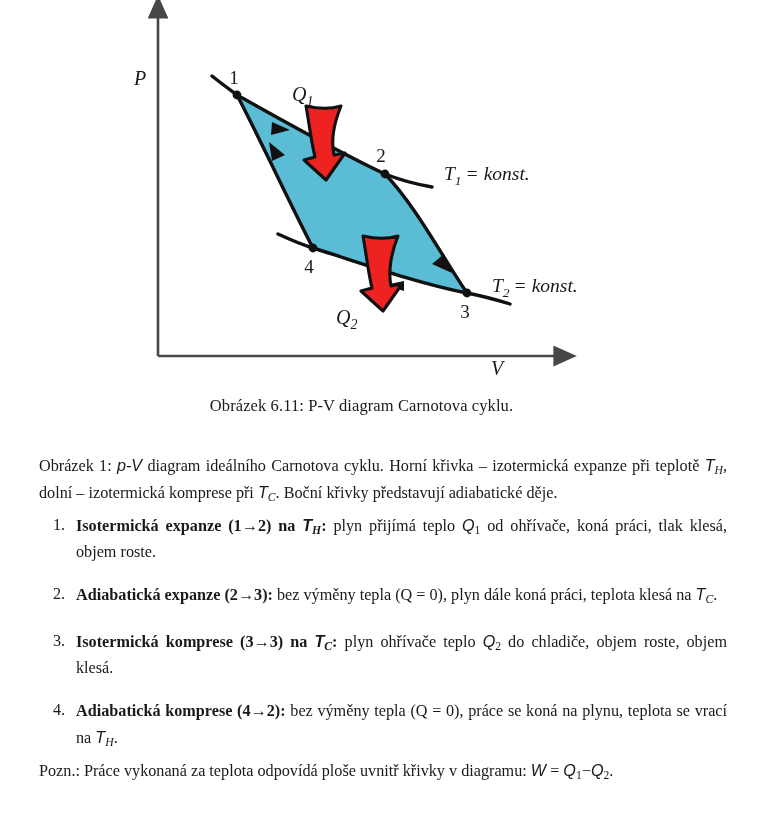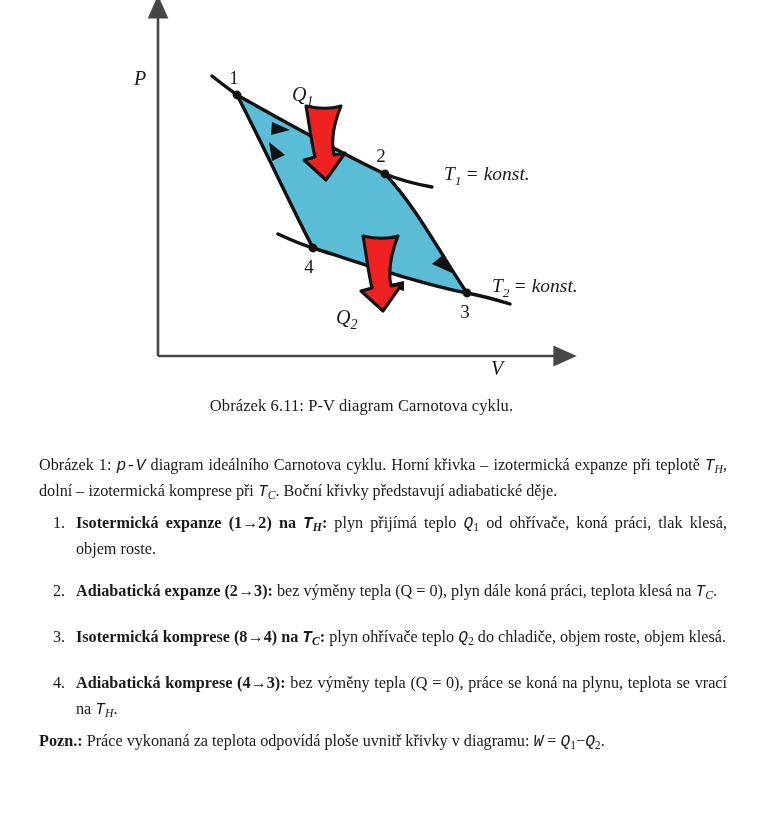--- a/index.html
+++ b/index.html
@@ -90,25 +90,25 @@
     top: 0;
     font-size: 16.2px;
   }
   .li-lead { font-weight: bold; }
 
   .note {
     font-size: 16.2px;
     line-height: 21.8px;
     margin-top: 6px;
   }
-  .note-lead { font-weight: bold; }
+  .note-lead { font-weight: normal; }
 
   
   .mi {
-    font-family: Liberation Mono, monospace;
+    font-family: Liberation Sans, sans-serif;
     font-style: italic;
   }
   .sub {
     font-size: 0.72em;
     vertical-align: -0.28em;
     font-style: italic;
   }
   .subn {
     font-size: 0.72em;
     vertical-align: -0.28em;
@@ -222,21 +222,21 @@
 
     <p class="para"><span>Obrázek 1: </span><span class="mi">p-V</span><span> diagram ideálního Carnotova cyklu. Horní křivka – izotermická expanze při teplotě </span><span class="nw"><span class="mi">T</span><span class="sub">H</span></span><span>, dolní – izotermická komprese při </span><span class="nw"><span class="mi">T</span><span class="sub">C</span></span><span>. Boční křivky představují adiabatické děje.</span></p>
 
 
     <ol class="steps">
 
       <li><span class="li-lead">Isotermická expanze (1→2) na </span><span class="nw li-lead"><span class="mi">T</span><span class="sub">H</span></span><span class="li-lead">:</span><span> plyn přijímá teplo </span><span class="nw"><span class="mi">Q</span><span class="subn">1</span></span><span> od ohřívače, koná práci, tlak klesá, objem roste.</span></li>
 
       <li><span class="li-lead">Adiabatická expanze (2→3)</span><span class="nw li-lead"><span class="mi"></span><span class="sub"></span></span><span class="li-lead">:</span><span> bez výměny tepla (Q = 0), plyn dále koná práci, teplota klesá na </span><span class="nw"><span class="mi">T</span><span class="sub">C</span></span><span>.</span></li>
 
-      <li><span class="li-lead">Isotermická komprese (8→4) na </span><span class="nw li-lead"><span class="mi">T</span><span class="sub">C</span></span><span class="li-lead">:</span><span> plyn ohřívače teplo </span><span class="nw"><span class="mi">Q</span><span class="subn">2</span></span><span> do chladiče, objem roste, objem klesá.</span></li>
-
-      <li><span class="li-lead">Adiabatická komprese (4→3)</span><span class="nw li-lead"><span class="mi"></span><span class="sub"></span></span><span class="li-lead">:</span><span> bez výměny tepla (Q = 0), práce se koná na plynu, teplota se vrací na </span><span class="nw"><span class="mi">T</span><span class="sub">H</span></span><span>.</span></li>
+      <li><span class="li-lead">Isotermická komprese (3→3) na </span><span class="nw li-lead"><span class="mi">T</span><span class="sub">C</span></span><span class="li-lead">:</span><span> plyn ohřívače teplo </span><span class="nw"><span class="mi">Q</span><span class="subn">2</span></span><span> do chladiče, objem roste, objem klesá.</span></li>
+
+      <li><span class="li-lead">Adiabatická komprese (4→2)</span><span class="nw li-lead"><span class="mi"></span><span class="sub"></span></span><span class="li-lead">:</span><span> bez výměny tepla (Q = 0), práce se koná na plynu, teplota se vrací na </span><span class="nw"><span class="mi">T</span><span class="sub">H</span></span><span>.</span></li>
     </ol>
 
     <p class="note"><span class="note-lead">Pozn.:</span><span> Práce vykonaná za teplota odpovídá ploše uvnitř křivky v diagramu: </span><span class="mi">W</span><span> = </span><span class="nw"><span class="mi">Q</span><span class="subn">1</span></span><span>−</span><span class="nw"><span class="mi">Q</span><span class="subn">2</span></span><span>.</span></p>
 
   </div>
 </div>
 
 </body></html>

